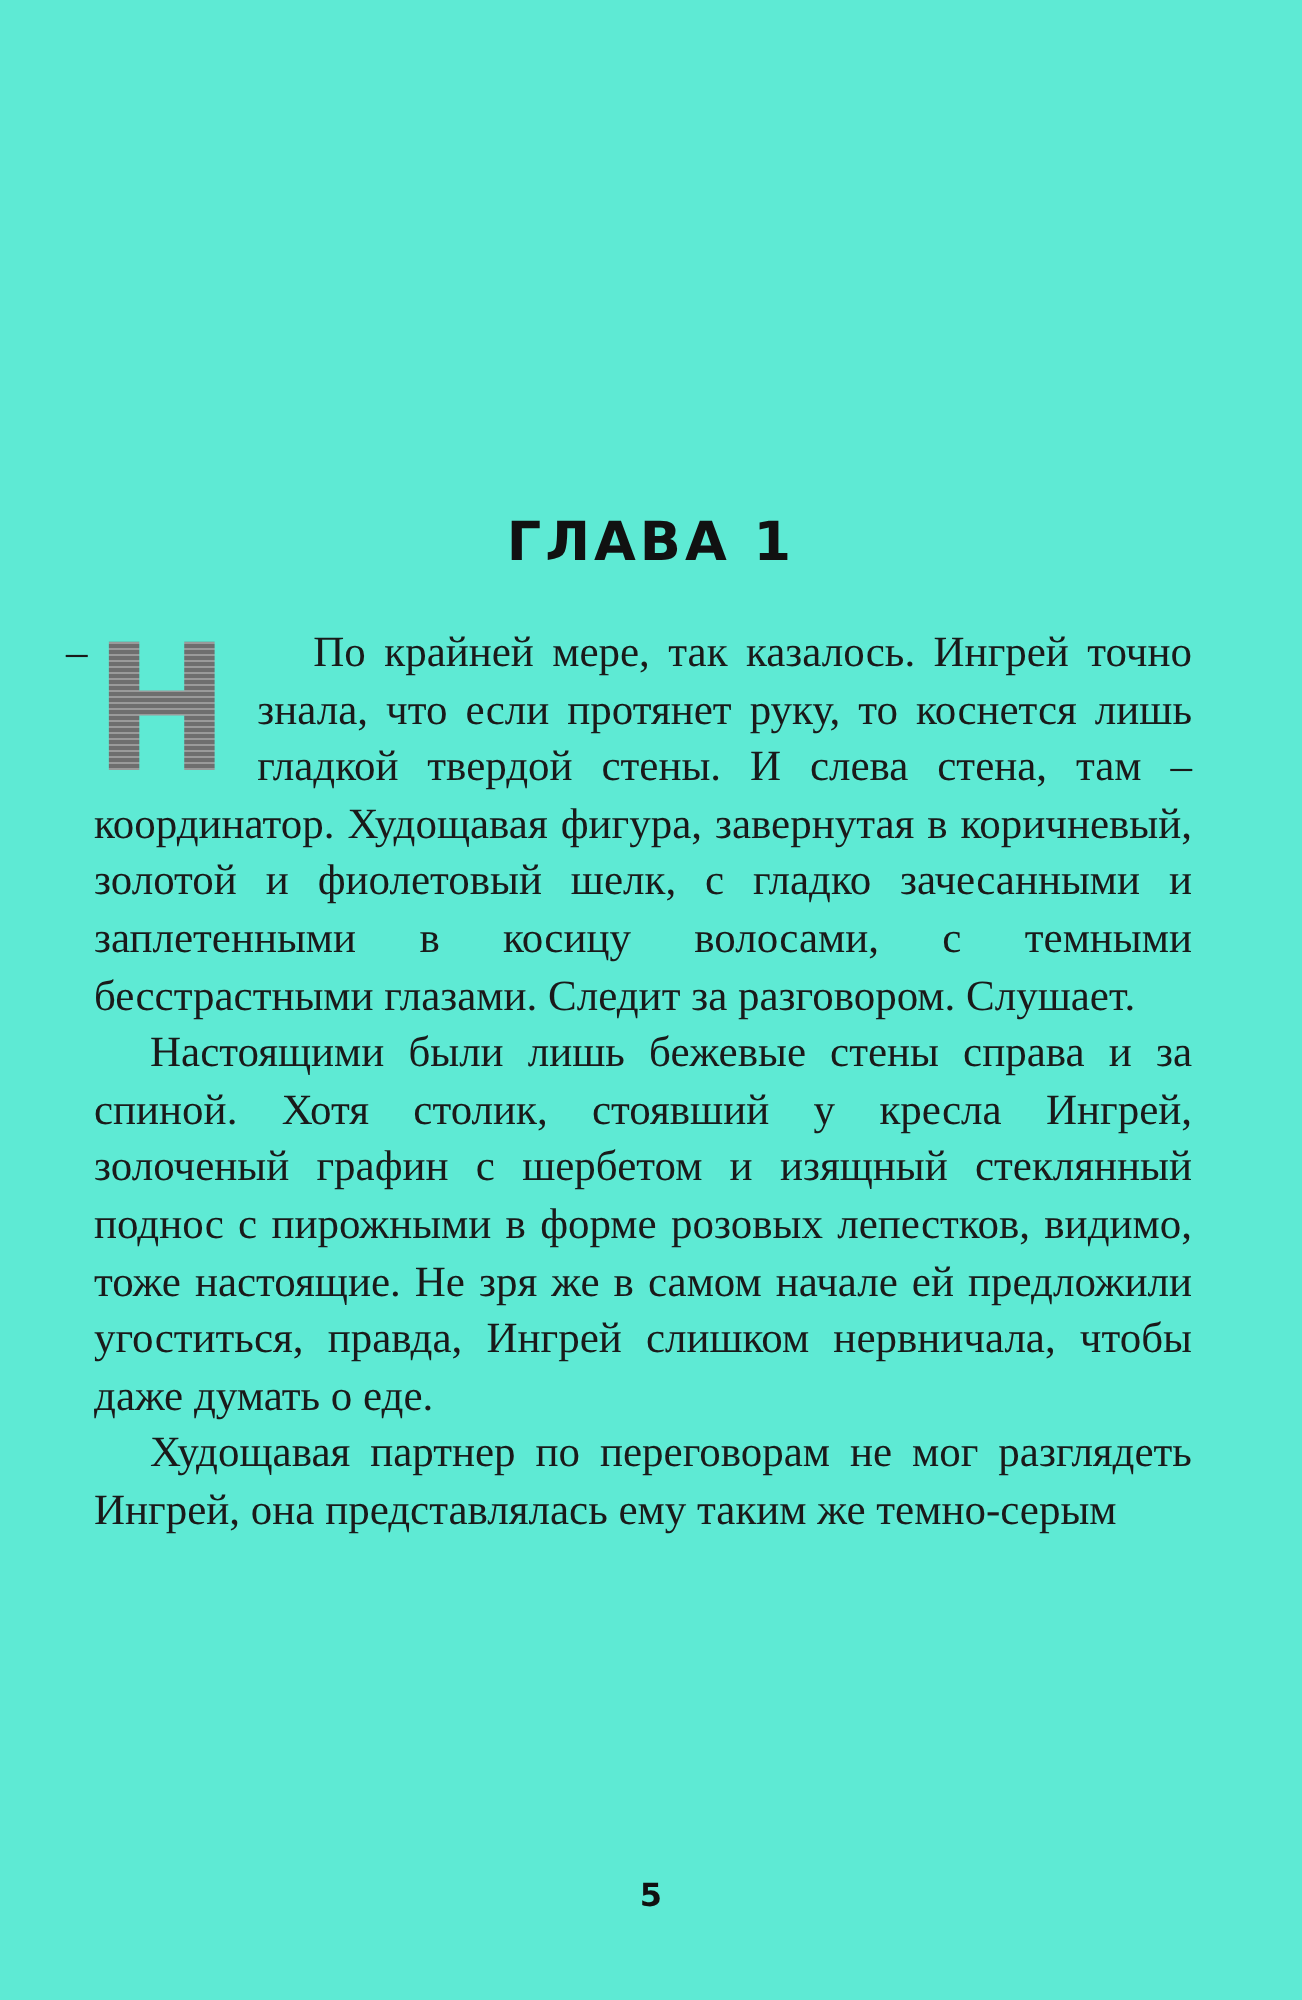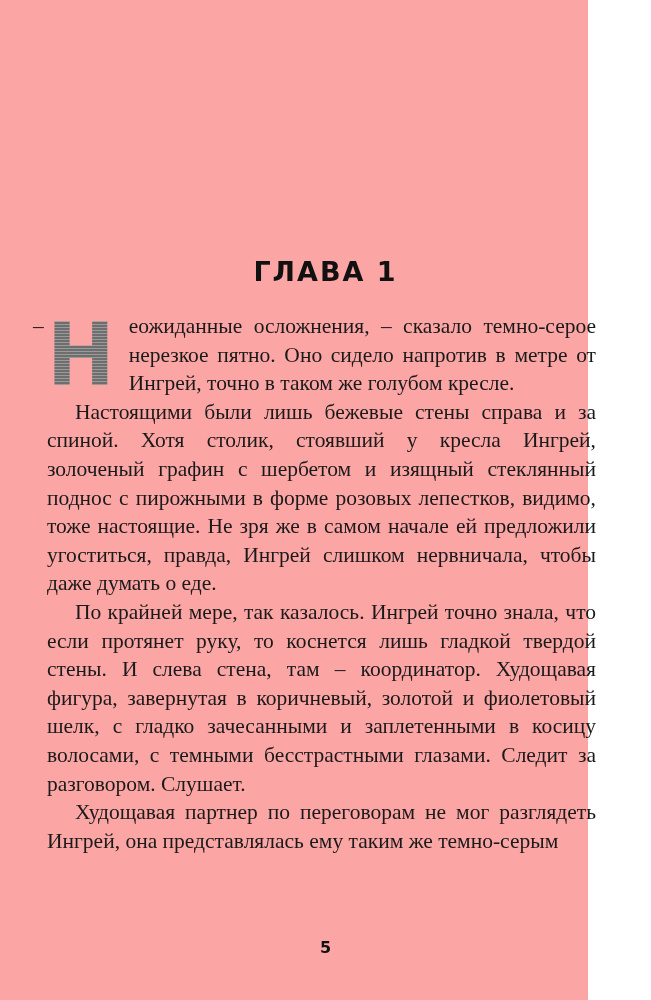--- a/index.html
+++ b/index.html
@@ -10,22 +10,22 @@
   body {
     width: 651px;
     height: 1000px;
     position: relative;
     overflow: hidden;
     color: #161616;
   }
   .page {
     position: absolute;
     left: 0; top: 0;
-    width: 588px; height: 1000px;
-    background: #fca5a5;
+    width: 651px; height: 1000px;
+    background: #5eead4;
   }
   .chapter-title {
     position: absolute;
     top: 256px;
     left: 0;
     width: 651px;
     text-align: center;
     font-family: "DejaVu Sans", sans-serif;
     font-weight: bold;
     font-size: 27px;
@@ -91,24 +91,23 @@
 
 <div class="page">
 
   <div class="chapter-title">ГЛАВА 1</div>
 
   <div class="text-block">
 
     <p class="para first">
       <span class="lead-dash">–</span>
       <span class="dropcap">Н</span>
-      <span>еожиданные осложнения, – сказало темно-серое нерезкое пятно. Оно сидело напротив в метре от Ингрей, точно в таком же голубом кресле.</span>
     </p>
 
+    <p class="para">По крайней мере, так казалось. Ингрей точно знала, что если протянет руку, то коснется лишь гладкой твердой стены. И слева стена, там – координатор. Худощавая фигура, завернутая в коричневый, золотой и фиолетовый шелк, с гладко зачесанными и заплетенными в косицу волосами, с темными бесстрастными глазами. Следит за разговором. Слушает.</p>
     <p class="para">Настоящими были лишь бежевые стены справа и за спиной. Хотя столик, стоявший у кресла Ингрей, золоченый графин с шербетом и изящный стеклянный поднос с пирожными в форме розовых лепестков, видимо, тоже настоящие. Не зря же в самом начале ей предложили угоститься, правда, Ингрей слишком нервничала, чтобы даже думать о еде.</p>
-    <p class="para">По крайней мере, так казалось. Ингрей точно знала, что если протянет руку, то коснется лишь гладкой твердой стены. И слева стена, там – координатор. Худощавая фигура, завернутая в коричневый, золотой и фиолетовый шелк, с гладко зачесанными и заплетенными в косицу волосами, с темными бесстрастными глазами. Следит за разговором. Слушает.</p>
     <p class="para">Худощавая партнер по переговорам не мог разглядеть Ингрей, она представлялась ему таким же темно-серым</p>
 
   </div>
 
   <div class="page-number">5</div>
 
 </div>
 
 </body></html>

